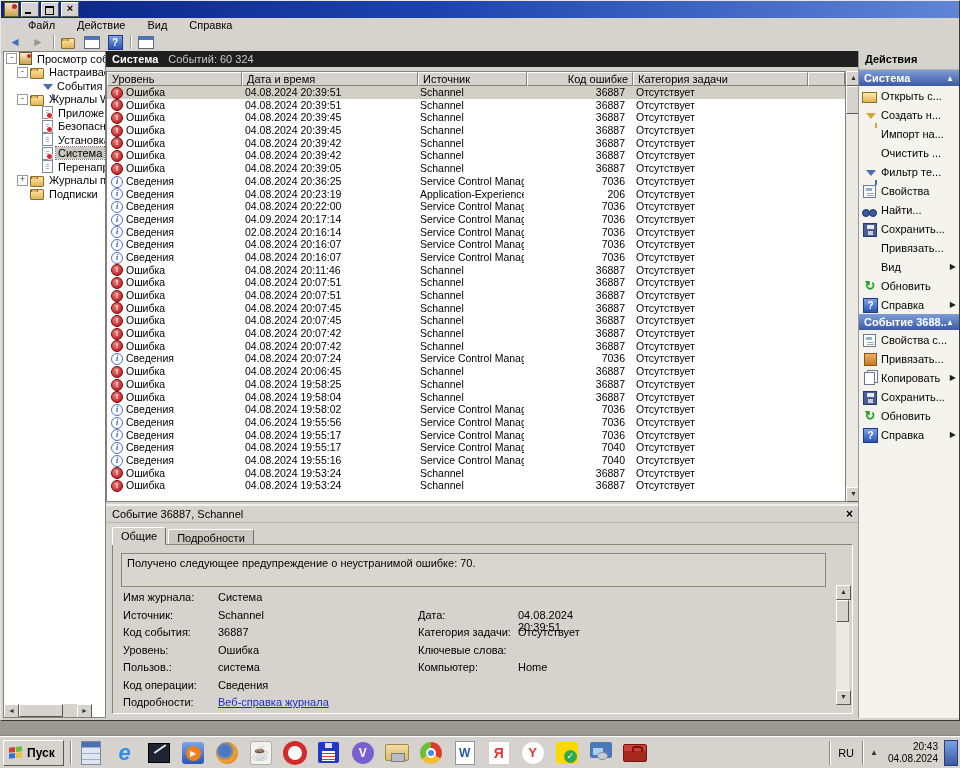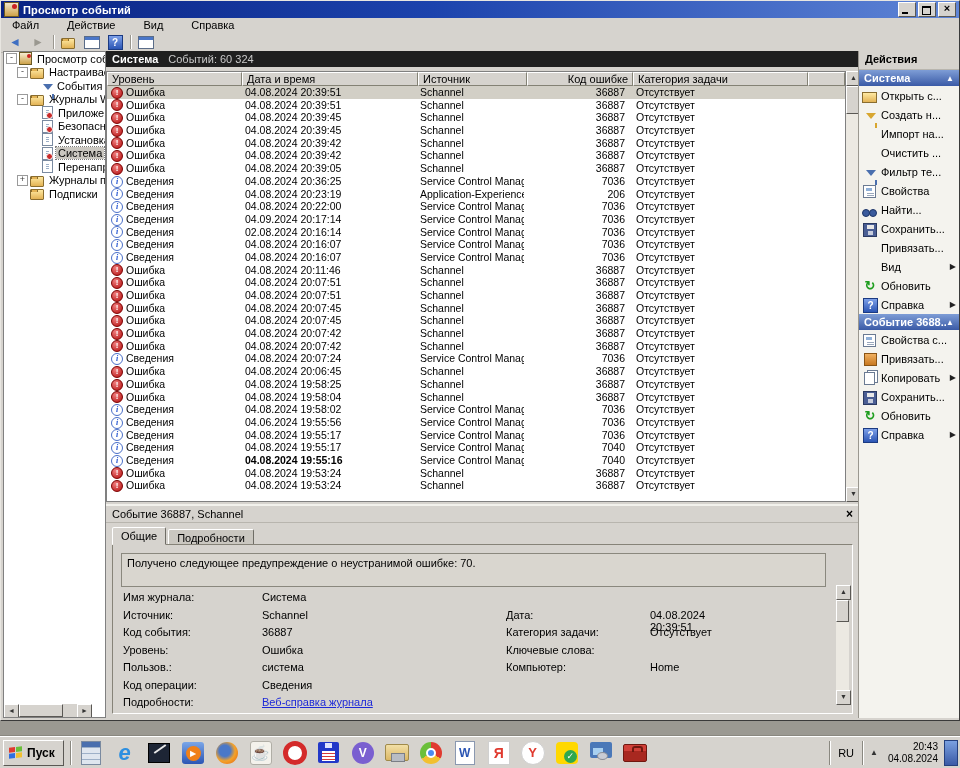--- a/index.html
+++ b/index.html
@@ -14,21 +14,21 @@
             color:#fff;font-weight:bold;display:flex;align-items:center;padding:0 3px;}
   .titlebar .t{flex:1;margin-left:4px;letter-spacing:.2px;}
   .appico{width:13px;height:13px;background:linear-gradient(#f3e6c8,#cda24a);border:1px solid #6b5a23;
           position:relative;}
   .appico:after{content:"";position:absolute;right:1px;top:1px;width:5px;height:5px;background:#c22;border-radius:50%;}
   .wbtn{width:16px;height:13px;background:#d6d3ce;margin-left:2px;position:relative;
         border:1px solid;border-color:#fff #5a5854 #5a5854 #fff;cursor:pointer;}
   .wbtn-min:after{content:"";position:absolute;left:3px;bottom:2px;width:6px;height:2px;background:#000;}
   .wbtn-res:after{content:"";position:absolute;left:3px;top:3px;width:7px;height:6px;border:1px solid #000;border-top-width:2px;background:#d6d3ce;}
   .wbtn-close{font-weight:bold;font-size:11px;line-height:11px;text-align:center;color:#000;}
-  .menubar{height:14px;display:flex;align-items:center;padding-left:4px;gap:14px;}
+  .menubar{height:14px;display:flex;align-items:center;padding-left:20px;gap:8px;}
   .menubar span{padding:1px 7px;cursor:default;}
   .toolbar{height:20px;display:flex;align-items:center;padding-left:4px;gap:3px;
            border-bottom:1px solid #b8b5ae;}
   .tb{width:20px;height:17px;display:flex;align-items:center;justify-content:center;}
   .tbsep{width:1px;height:14px;background:#9a978f;margin:0 2px;box-shadow:1px 0 0 #fff;}
   .arrow-b{color:#3f6fc2;font-size:12px;line-height:12px;}
   .arrow-g{color:#9a9890;font-size:12px;line-height:12px;}
   .helpbox{width:13px;height:13px;background:linear-gradient(#7da0e8,#2b55b4);color:#fff;font-weight:bold;
            font-size:10px;line-height:13px;text-align:center;border:1px solid #1b3a82;}
   .consico{width:14px;height:11px;background:#fff;border:1px solid #5a6c88;position:relative;}
@@ -93,21 +93,21 @@
   .tabs{display:flex;padding:4px 0 0 6px;height:18px;}
   .tab{padding:2px 8px;border:1px solid;border-color:#fff #6f6d66 transparent #fff;
        border-radius:2px 2px 0 0;margin-right:2px;position:relative;cursor:pointer;}
   .tab.active{background:#d6d3ce;z-index:2;top:0;}
   .tab.inactive{background:#cac7c0;top:2px;height:14px;}
   .dbody{position:absolute;left:6px;right:6px;top:38px;bottom:4px;
          border:1px solid;border-color:#868378 #fff #fff #868378;background:#d6d3ce;}
   .msgbox{position:absolute;left:8px;right:26px;top:8px;height:26px;background:#d9d6cf;
           border:1px solid #8a887e;padding:3px 5px;}
   .fields{position:absolute;left:10px;top:46px;right:26px;}
-  .frow{height:17.5px;display:flex;gap:44px;}
+  .frow{height:17.5px;display:flex;}
   .flabel{width:95px;flex:none;}
   .fvalue{width:100px;flex:none;}
   .flabel2{width:100px;flex:none;margin-left:100px;}
   .link{color:#1d29d8;text-decoration:underline;cursor:pointer;}
 
   
   #actions{position:absolute;right:0;top:50px;width:100px;bottom:2px;background:#f4f3ee;
            border-left:1px solid #9a978f;}
   .ahead{height:16px;font-weight:bold;padding:2px 0 0 6px;background:#d6d3ce;border-bottom:1px solid #b8b5ae;}
   .asec{height:16px;background:linear-gradient(#7e9dd6,#3a5aa6);color:#fff;font-weight:bold;
@@ -183,21 +183,20 @@
   .chev{font-size:8px;color:#333;padding:0 4px;}
   .clock{text-align:right;font-size:10px;line-height:12px;padding:0 6px;white-space:nowrap;}
   .showdesk{width:12px;height:24px;background:linear-gradient(#7aa0e0,#3a5aa6);border:1px solid #24407e;margin-right:2px;}
 </style>
 </head>
 <body>
 
 <div id="window">
   <div class="titlebar">
     <span class="appico"></span>
-    <span class="t">Просмотр событий</span>
     <span class="wbtn wbtn-min"></span>
     <span class="wbtn wbtn-res"></span>
     <span class="wbtn wbtn-close">×</span>
   </div>
   <div class="menubar" id="menubar">
       <span>Файл</span>
       <span>Действие</span>
       <span>Вид</span>
       <span>Справка</span>
     </div>
@@ -503,21 +502,21 @@
           </div>
           <div class="grow">
             <span class="gc" style="width: 126px;"><span class="lv lv-i">i</span><span>Сведения</span></span>
             <span class="gc " style="width: 167px;">04.08.2024 19:55:17</span>
             <span class="gc " style="width: 100px;">Service Control Manager</span>
             <span class="gc num" style="width: 97px;">7040</span>
             <span class="gc " style="width: 166px;">Отсутствует</span>
           </div>
           <div class="grow">
             <span class="gc" style="width: 126px;"><span class="lv lv-i">i</span><span>Сведения</span></span>
-            <span class="gc " style="width: 167px; font-weight: bold;">04.08.2024 19:55:16</span>
+            <span class="gc " style="width: 167px;">04.08.2024 19:55:16</span>
             <span class="gc " style="width: 100px;">Service Control Manager</span>
             <span class="gc num" style="width: 97px;">7040</span>
             <span class="gc " style="width: 166px;">Отсутствует</span>
           </div>
           <div class="grow">
             <span class="gc" style="width: 126px;"><span class="lv lv-e">!</span><span>Ошибка</span></span>
             <span class="gc " style="width: 167px;">04.08.2024 19:53:24</span>
             <span class="gc " style="width: 100px;">Schannel</span>
             <span class="gc num" style="width: 97px;">36887</span>
             <span class="gc " style="width: 166px;">Отсутствует</span>

